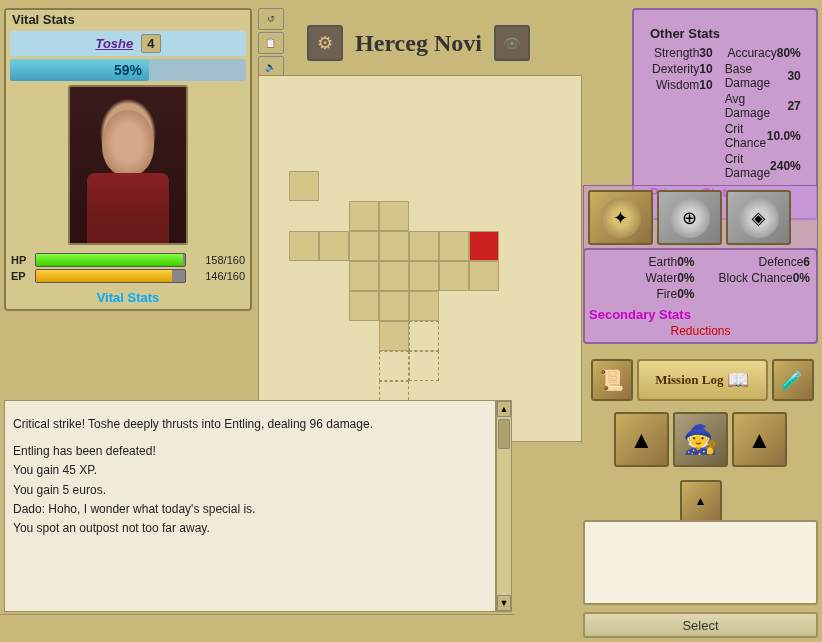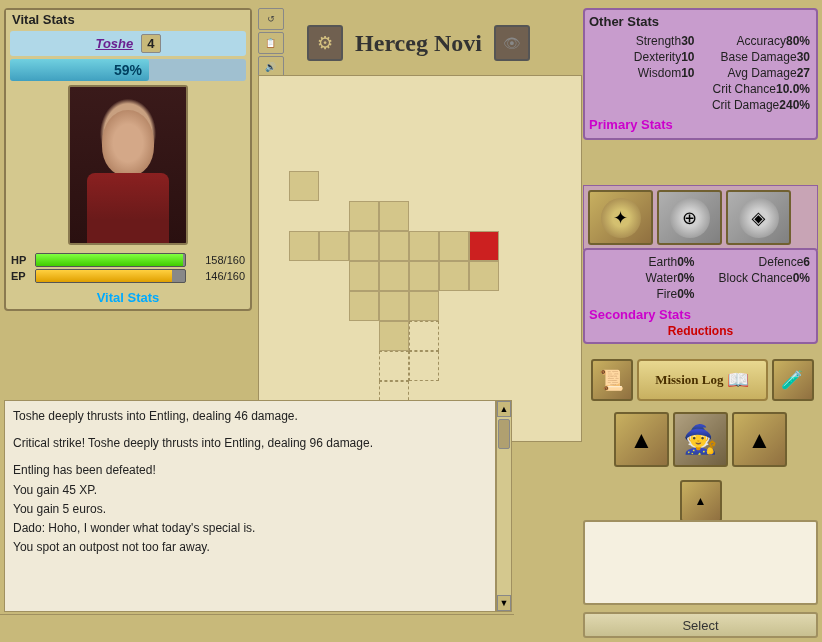--- a/index.html
+++ b/index.html
@@ -244,25 +244,25 @@
     }
     .map-tile.dotted {
       background: transparent;
       border: 1px dashed #a09060;
     }
 
     
     #other-stats-panel {
       position: absolute;
       top: 8px; right: 4px;
-      width: 235px;
+      width: 186px;
       background: rgba(200, 150, 220, 0.85);
       border: 2px solid #9060a0;
       border-radius: 4px;
-      padding: 4px;
+      padding: 16px;
     }
     #other-stats-title {
       font-weight: bold;
       font-size: 13px;
       color: #222;
       margin-bottom: 4px;
     }
     .stats-two-col {
       display: grid;
       grid-template-columns: 1fr 1fr;
@@ -335,21 +335,21 @@
     }
     .secondary-stats-label {
       color: #cc00cc;
       font-weight: bold;
       font-size: 13px;
       margin-top: 4px;
       grid-column: 1 / -1;
     }
     .reductions-label {
       color: #cc0000;
-      font-weight: bold;
+      font-weight: normal;
       font-size: 12px;
       text-align: center;
       margin-top: 2px;
     }
 
     
     #action-row {
       position: absolute;
       top: 355px; right: 4px;
       width: 235px;
@@ -711,21 +711,20 @@
   </div>
 </div>
 
 <div id="text-box-right"></div>
 <button id="select-btn">
   <span>Select</span>
 </button>
 
 <div id="combat-log">
   <div id="combat-log-text">
-      <p class="log-line">Toshe deeply thrusts into Entling, dealing 46 damage.</p>
       <div class="log-spacer"></div>
       <p class="log-line">Critical strike! Toshe deeply thrusts into Entling, dealing 96 damage.</p>
       <div class="log-spacer"></div>
       <p class="log-line">Entling has been defeated!</p>
       <p class="log-line">You gain 45 XP.</p>
       <p class="log-line">You gain 5 euros.</p>
       <p class="log-line">Dado: Hoho, I wonder what today's special is.</p>
       <p class="log-line">You spot an outpost not too far away.</p>
     </div>
 </div>

